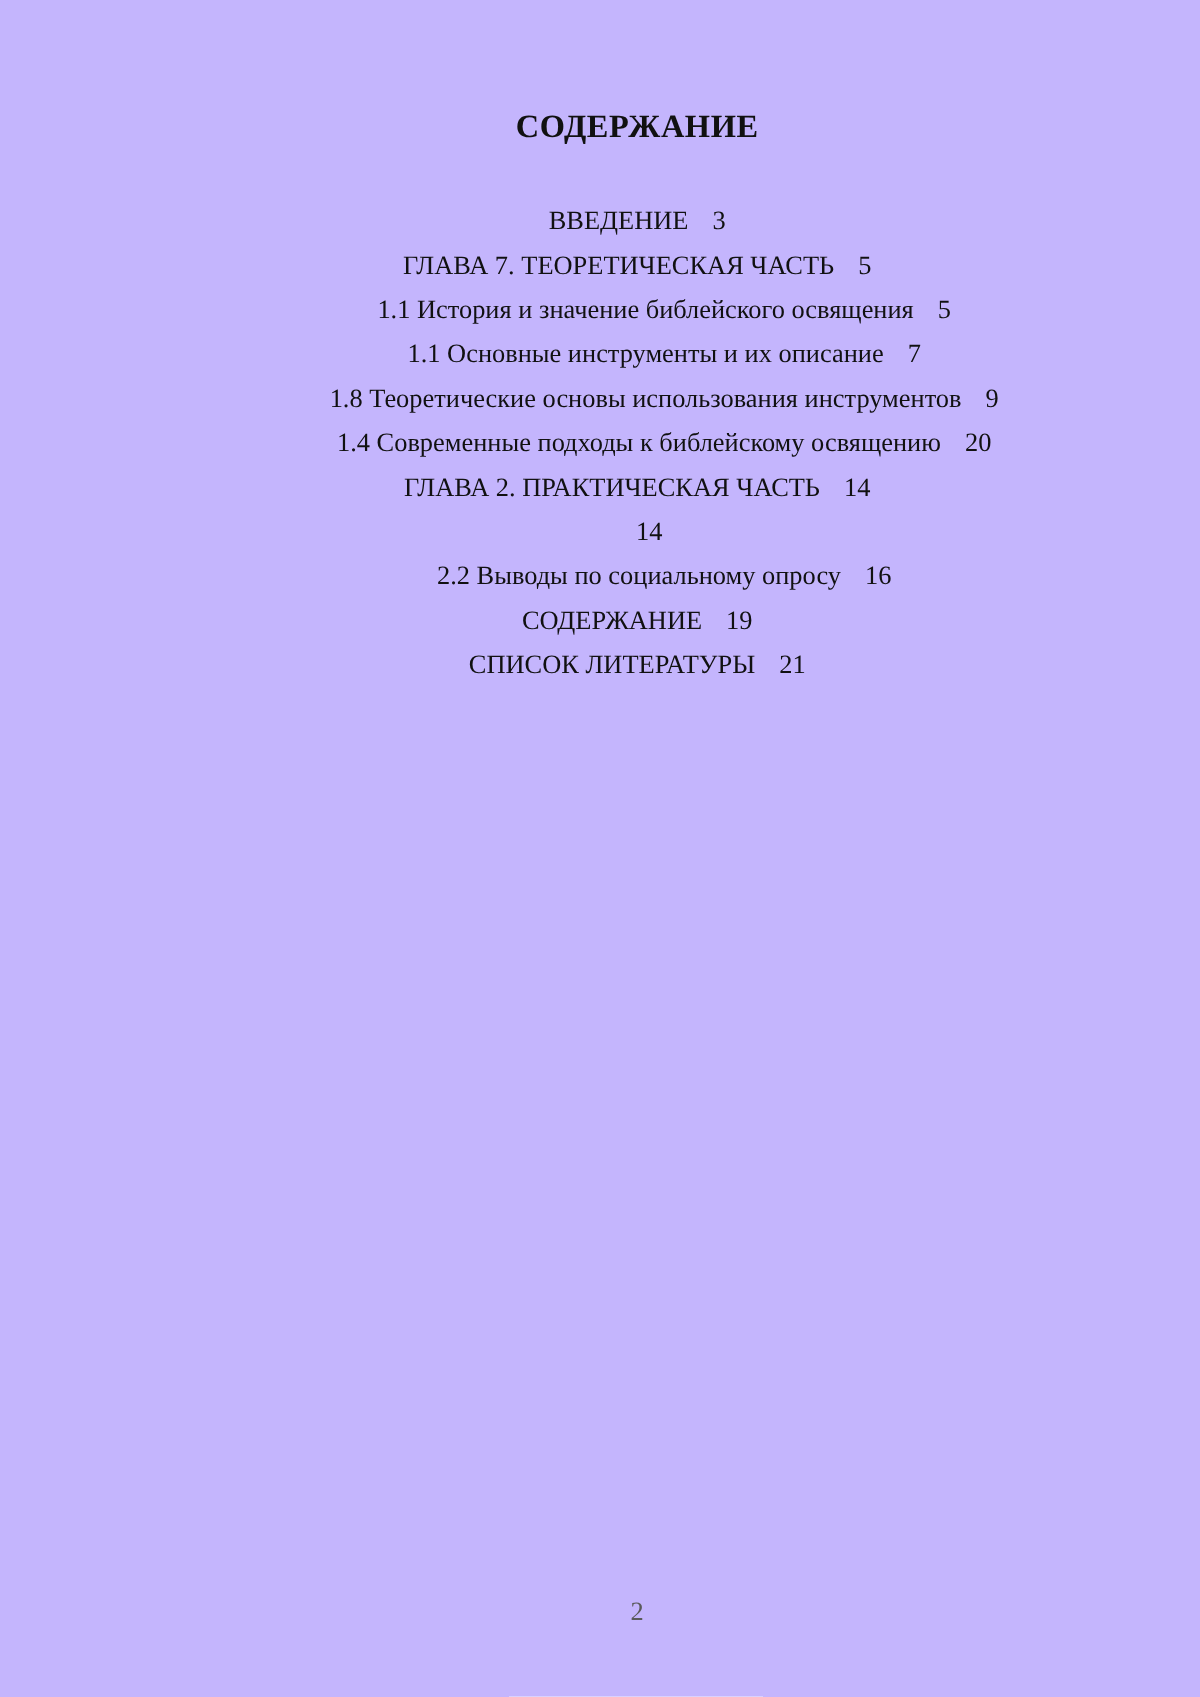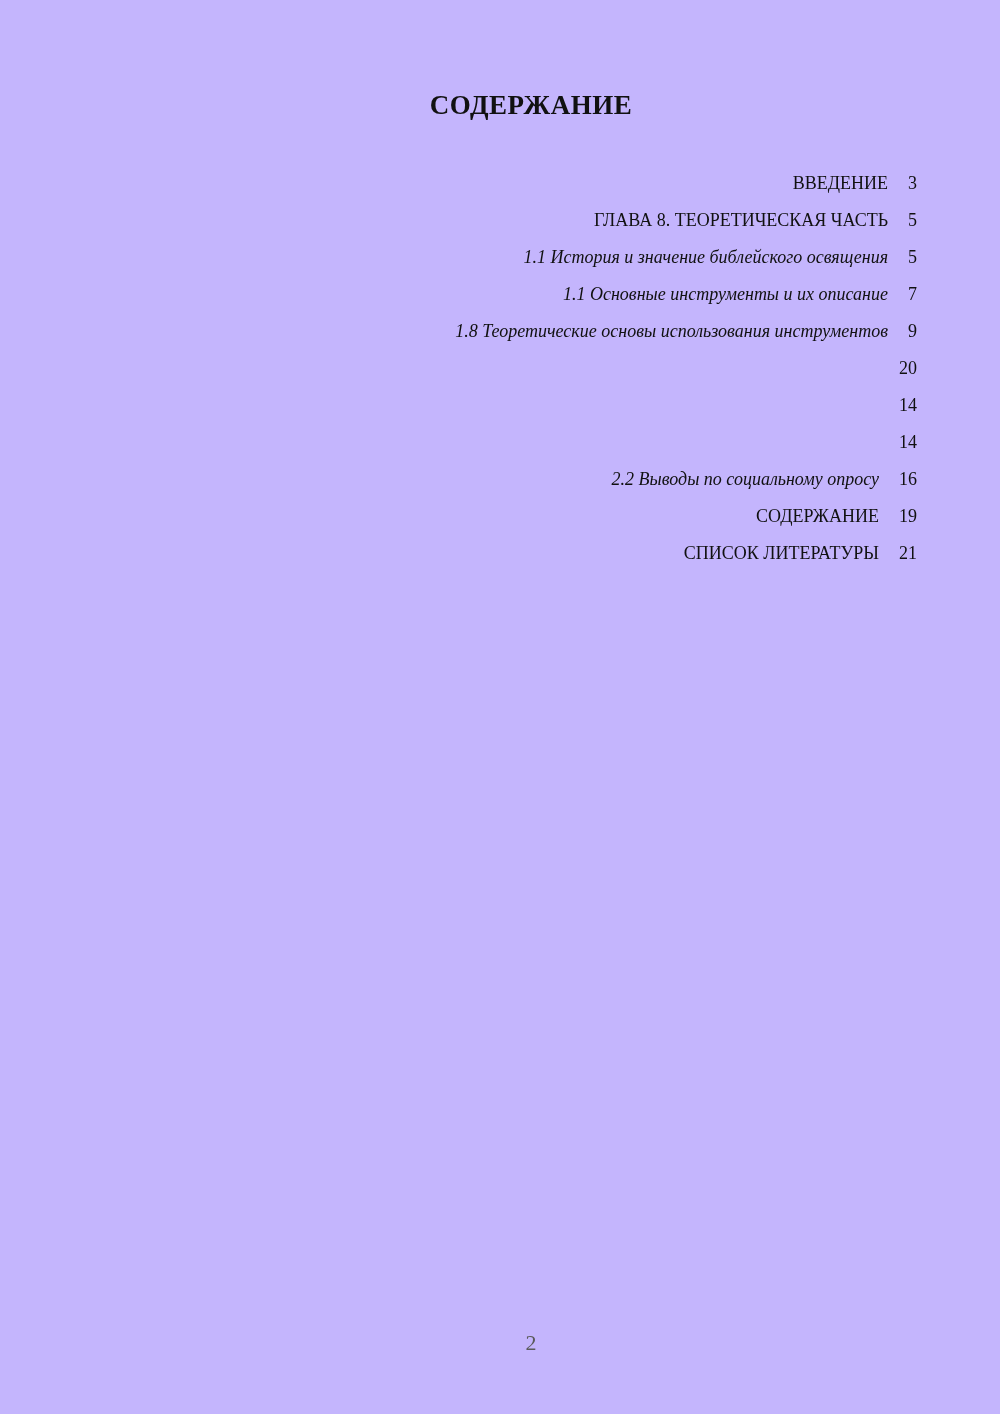--- a/index.html
+++ b/index.html
@@ -29,30 +29,29 @@
     color: #111111;
   }
   .toc {
     position: absolute;
     top: 165px;
     left: 145px;
     width: 772px;
   }
   .toc-row {
     display: flex;
-    justify-content: flex-end;
+    justify-content: center;
     align-items: baseline;
     height: 37px;
     line-height: 37px;
-    font-size: 18px;
+    font-size: 22px;
     white-space: nowrap;
   }
   .toc-row.sub .toc-label {
     padding-left: 45px;
-    font-style: italic;
   }
   .toc-label {
     text-align: left;
   }
   .toc-page {
     text-align: right;
     padding-left: 20px;
   }
   .page-number {
     position: absolute;
@@ -69,39 +68,41 @@
 
 <div class="page">
   <h1 class="doc-title">СОДЕРЖАНИЕ</h1>
 
   <div class="toc" id="toc">
       <div class="toc-row">
         <span class="toc-label">ВВЕДЕНИЕ</span>
         <span class="toc-page">3</span>
       </div>
       <div class="toc-row">
-        <span class="toc-label">ГЛАВА 8. ТЕОРЕТИЧЕСКАЯ ЧАСТЬ</span>
+        <span class="toc-label">ГЛАВА 7. ТЕОРЕТИЧЕСКАЯ ЧАСТЬ</span>
         <span class="toc-page">5</span>
       </div>
       <div class="toc-row sub">
         <span class="toc-label">1.1 История и значение библейского освящения</span>
         <span class="toc-page">5</span>
       </div>
       <div class="toc-row sub">
         <span class="toc-label">1.1 Основные инструменты и их описание</span>
         <span class="toc-page">7</span>
       </div>
       <div class="toc-row sub">
         <span class="toc-label">1.8 Теоретические основы использования инструментов</span>
         <span class="toc-page">9</span>
       </div>
       <div class="toc-row sub">
+        <span class="toc-label">1.4 Современные подходы к библейскому освящению</span>
         <span class="toc-page">20</span>
       </div>
       <div class="toc-row">
+        <span class="toc-label">ГЛАВА 2. ПРАКТИЧЕСКАЯ ЧАСТЬ</span>
         <span class="toc-page">14</span>
       </div>
       <div class="toc-row sub">
         <span class="toc-page">14</span>
       </div>
       <div class="toc-row sub">
         <span class="toc-label">2.2 Выводы по социальному опросу</span>
         <span class="toc-page">16</span>
       </div>
       <div class="toc-row">

